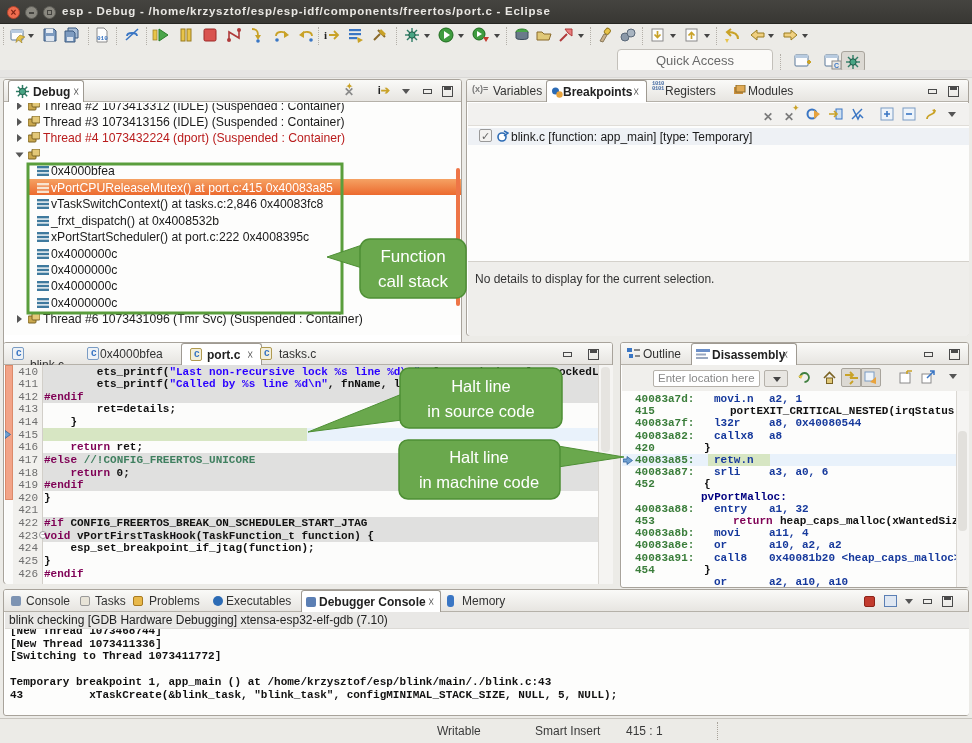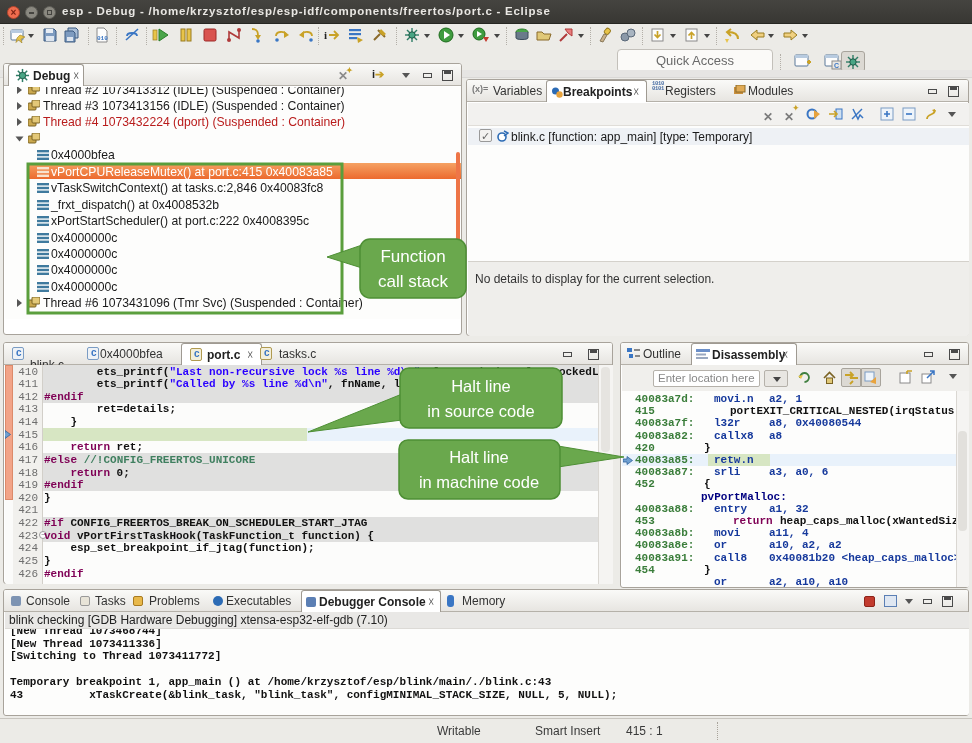--- a/index.html
+++ b/index.html
@@ -279,21 +279,21 @@
           <line x1="3" y1="3" x2="13" y2="13"></line>
           <line x1="13" y1="3" x2="3" y2="13"></line>
         </g>
         <circle cx="8" cy="8" r="3.2" fill="#48a584" stroke="#1d5a47"></circle>
       </svg>
     </div>
   </div>
 
 <div class="abs" style="left:0;top:70px;width:972px;height:8px;background:#e6e5e3;border-bottom:1px solid #d9d8d6;"></div>
 
-<div class="panel" id="debugPanel" style="left:3px;top:63px;width:459px;height:272px;">
+<div class="panel" id="debugPanel" style="left:3px;top:79px;width:459px;height:272px;text-align:right;">
   <div class="tabrow"></div>
   <div class="atab" style="left:4px;width:76px;">
     <svg class="abs" style="left:6px;top:3px" width="15" height="15" viewBox="0 0 16 16">
         <g stroke="#2e7d66" stroke-width="1.6">
           <line x1="8" y1="1" x2="8" y2="15"></line>
           <line x1="1" y1="8" x2="15" y2="8"></line>
           <line x1="3" y1="3" x2="13" y2="13"></line>
           <line x1="13" y1="3" x2="3" y2="13"></line>
         </g>
         <circle cx="8" cy="8" r="3.4" fill="#48a584" stroke="#1d5a47"></circle>

